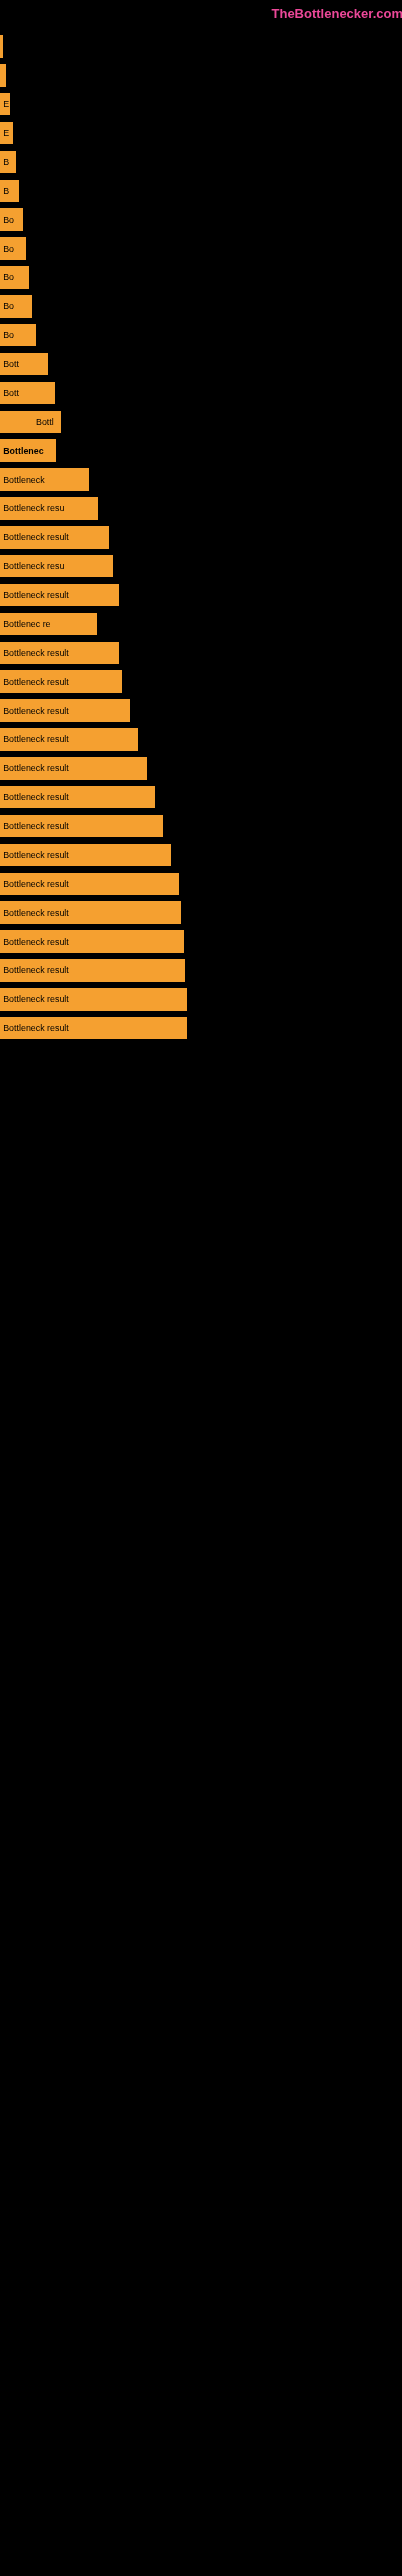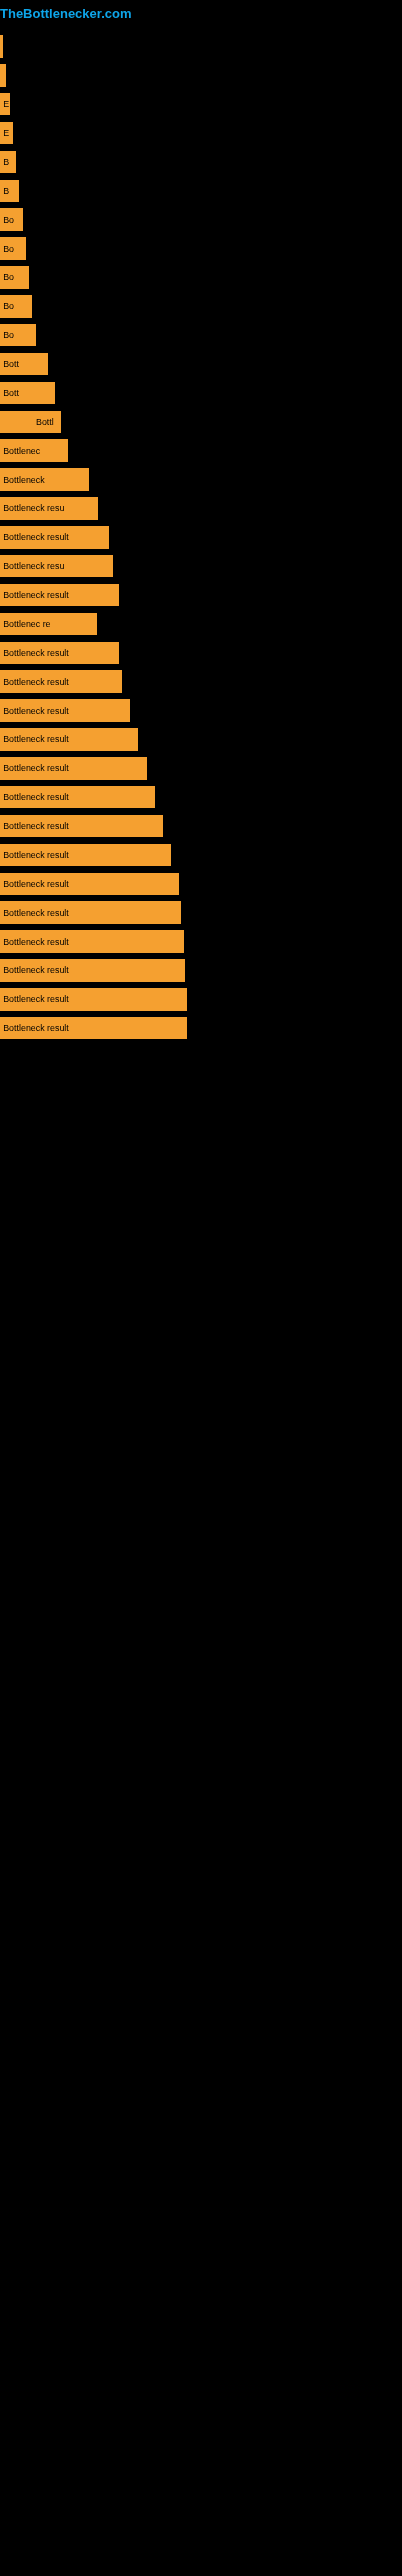--- a/index.html
+++ b/index.html
@@ -12,22 +12,22 @@
       width: 403px;
       min-height: 2576px;
       font-family: Arial, sans-serif;
       position: relative;
     }
     .site-title {
       position: absolute;
       top: 6.4px;
       left: 0;
       right: 0;
-      text-align: left;
-      color: #0ea5e9;
+      text-align: right;
+      color: #ec4899;
       font-size: 13px;
       font-weight: bold;
     }
     .bars-container {
       position: absolute;
       top: 32px;
       left: 0;
       width: 100%;
     }
     .bar-row {
@@ -90,21 +90,21 @@
     <div class="bar-row">
       <div class="bar" style="width: 48px;">Bott</div>
     </div>
     <div class="bar-row">
       <div class="bar" style="width: 55px;">Bott</div>
     </div>
     <div class="bar-row">
       <div class="bar" style="width: 61px; padding-left: 36px;">Bottl</div>
     </div>
     <div class="bar-row">
-      <div class="bar" style="width: 68px;">Bottlenec</div>
+      <div class="bar" style="width: 56px; font-weight: bold;">Bottlenec</div>
     </div>
     <div class="bar-row">
       <div class="bar" style="width: 89px;">Bottleneck</div>
     </div>
     <div class="bar-row">
       <div class="bar" style="width: 98px;">Bottleneck resu</div>
     </div>
     <div class="bar-row">
       <div class="bar" style="width: 109px;">Bottleneck result</div>
     </div>

